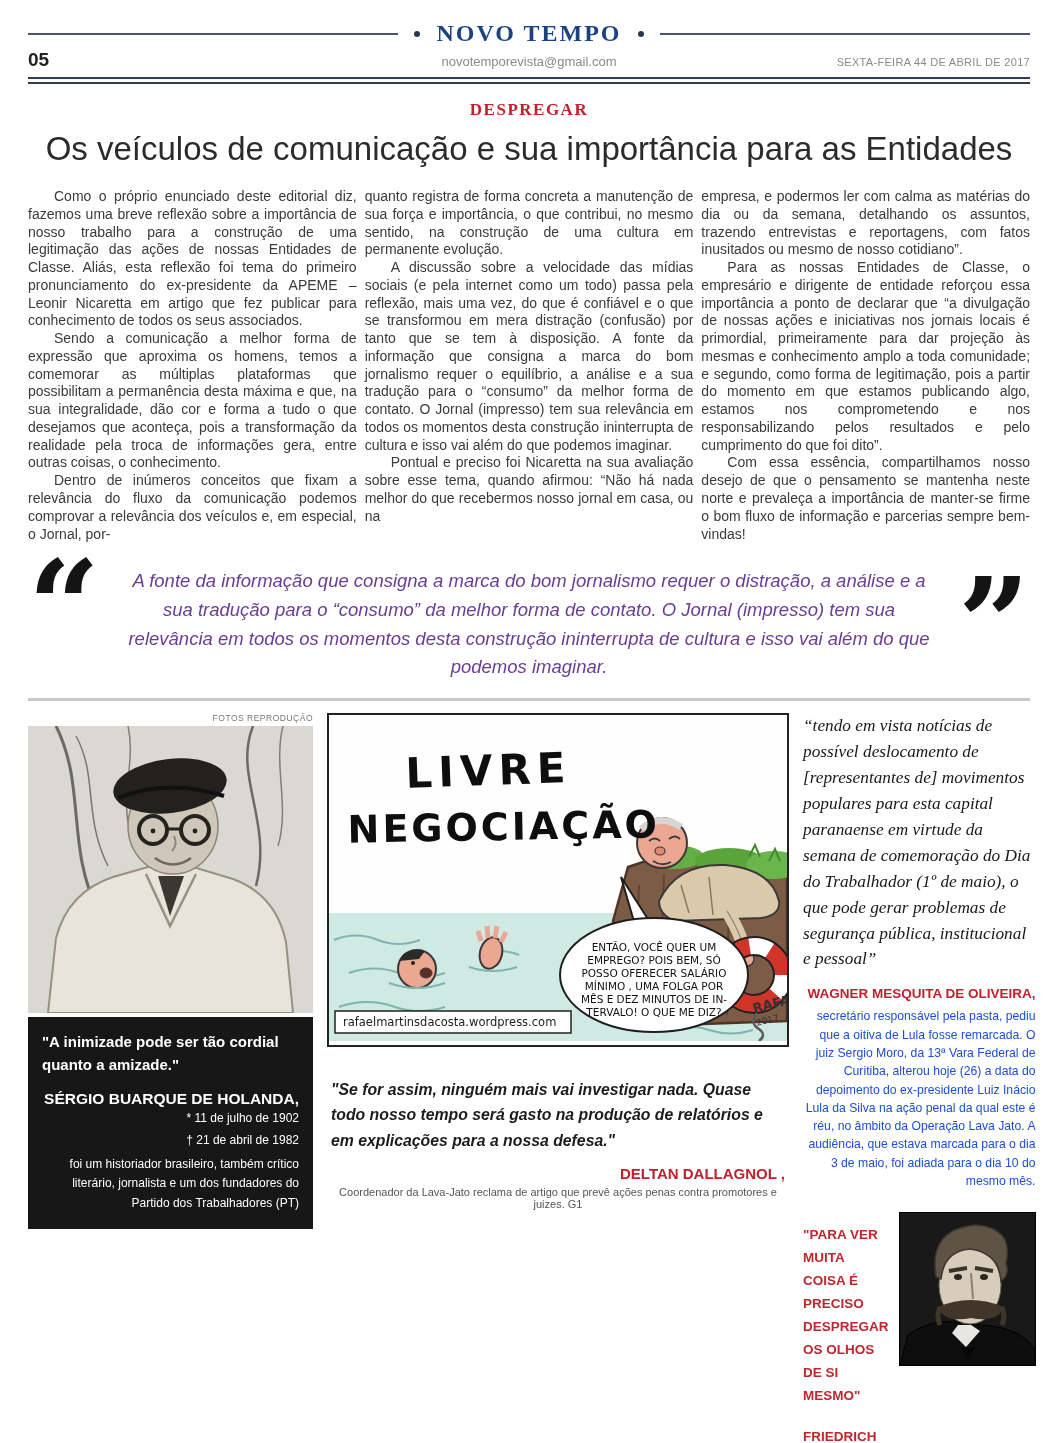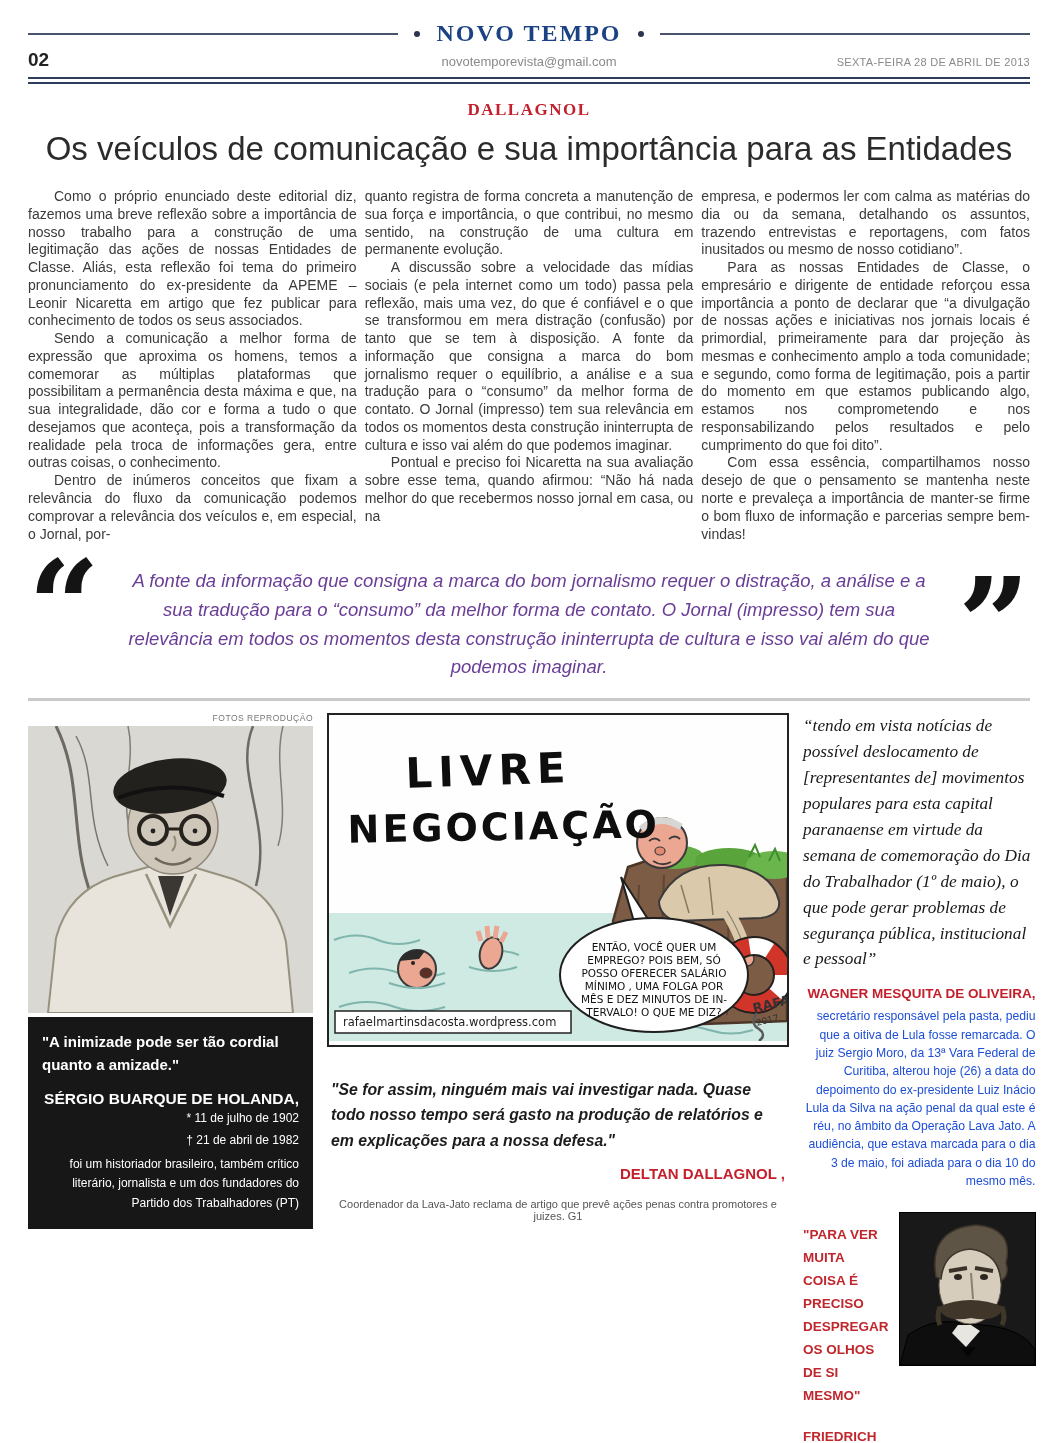--- a/index.html
+++ b/index.html
@@ -39,21 +39,21 @@
   .blackbox{background:#171717;color:#fff;padding:14px 14px 16px;}
   .bq{font-size:15px;font-weight:bold;line-height:1.5;}
   .bname{font-size:15.5px;font-weight:bold;text-align:right;margin-top:14px;}
   .bdate{font-size:12px;text-align:right;line-height:1.8;}
   .bbio{font-size:12px;text-align:right;line-height:1.6;margin-top:4px;}
   .f-center{width:462px;flex:none;}
   .cartoon-frame{border:2px solid #222;}
   .dallagnol{margin-top:30px;padding:0 4px;}
   .dq{font-style:italic;font-size:15.8px;line-height:1.6;color:#1c1c1c;font-weight:bold;}
   .dname{color:#c3202c;font-weight:bold;font-size:15px;text-align:right;margin-top:12px;}
-  .dcap{font-size:11px;color:#555;text-align:center;margin-top:16px;}
+  .dcap{font-size:11px;color:#555;text-align:center;margin-top:4px;}
   .f-right{flex:1;}
   .mquote{font-family:"Liberation Serif",serif;font-style:italic;font-size:17.3px;line-height:1.5;color:#181818;}
   .mname{color:#c3202c;font-weight:bold;font-size:13.5px;text-align:right;margin:14px 0 6px;}
   .mbody{font-size:12.2px;line-height:1.5;text-align:right;color:#1d4ed8;}
   .nrow{display:flex;gap:10px;margin-top:22px;align-items:flex-start;}
   .nquote{flex:1;color:#c0272d;font-weight:bold;font-size:13.5px;line-height:1.7;padding-top:12px;}
   .nname{margin-top:18px;}
   .nphoto{flex:none;border:1px solid #000;}
   .f-right{flex:1;}
 </style>
@@ -64,28 +64,28 @@
 
   <div class="header">
     <div class="masthead-row">
       <span class="mast-rule"></span>
       <span class="mast-dot"></span>
       <span class="masthead">NOVO TEMPO</span>
       <span class="mast-dot"></span>
       <span class="mast-rule"></span>
     </div>
     <div class="head-sub">
-      <span class="page-num">02</span>
+      <span class="page-num">05</span>
       <span class="head-email">novotemporevista@gmail.com</span>
-      <span class="head-date">SEXTA-FEIRA 28 DE ABRIL DE 2013</span>
+      <span class="head-date">SEXTA-FEIRA 44 DE ABRIL DE 2017</span>
     </div>
     <div class="double-rule"></div>
   </div>
 
-  <div class="kicker">DALLAGNOL</div>
+  <div class="kicker">DESPREGAR</div>
   <h1 class="headline">Os veículos de comunicação e sua importância para as Entidades</h1>
 
   <div class="article">
     <div class="col">
       <p>Como o próprio enunciado deste editorial diz, fazemos uma breve reflexão sobre a importância de nosso trabalho para a construção de uma legitimação das ações de nossas Entidades de Classe. Aliás, esta reflexão foi tema do primeiro pronunciamento do ex-presidente da APEME – Leonir Nicaretta em artigo que fez publicar para conhecimento de todos os seus associados.</p>
       <p>Sendo a comunicação a melhor forma de expressão que aproxima os homens, temos a comemorar as múltiplas plataformas que possibilitam a permanência desta máxima e que, na sua integralidade, dão cor e forma a tudo o que desejamos que aconteça, pois a transformação da realidade pela troca de informações gera, entre outras coisas, o conhecimento.</p>
       <p>Dentro de inúmeros conceitos que fixam a relevância do fluxo da comunicação podemos comprovar a relevância dos veículos e, em especial, o Jornal, por-</p>
     </div>
     <div class="col">
       <p class="no-indent">quanto registra de forma concreta a manutenção de sua força e importância, o que contribui, no mesmo sentido, na construção de uma cultura em permanente evolução.</p>

